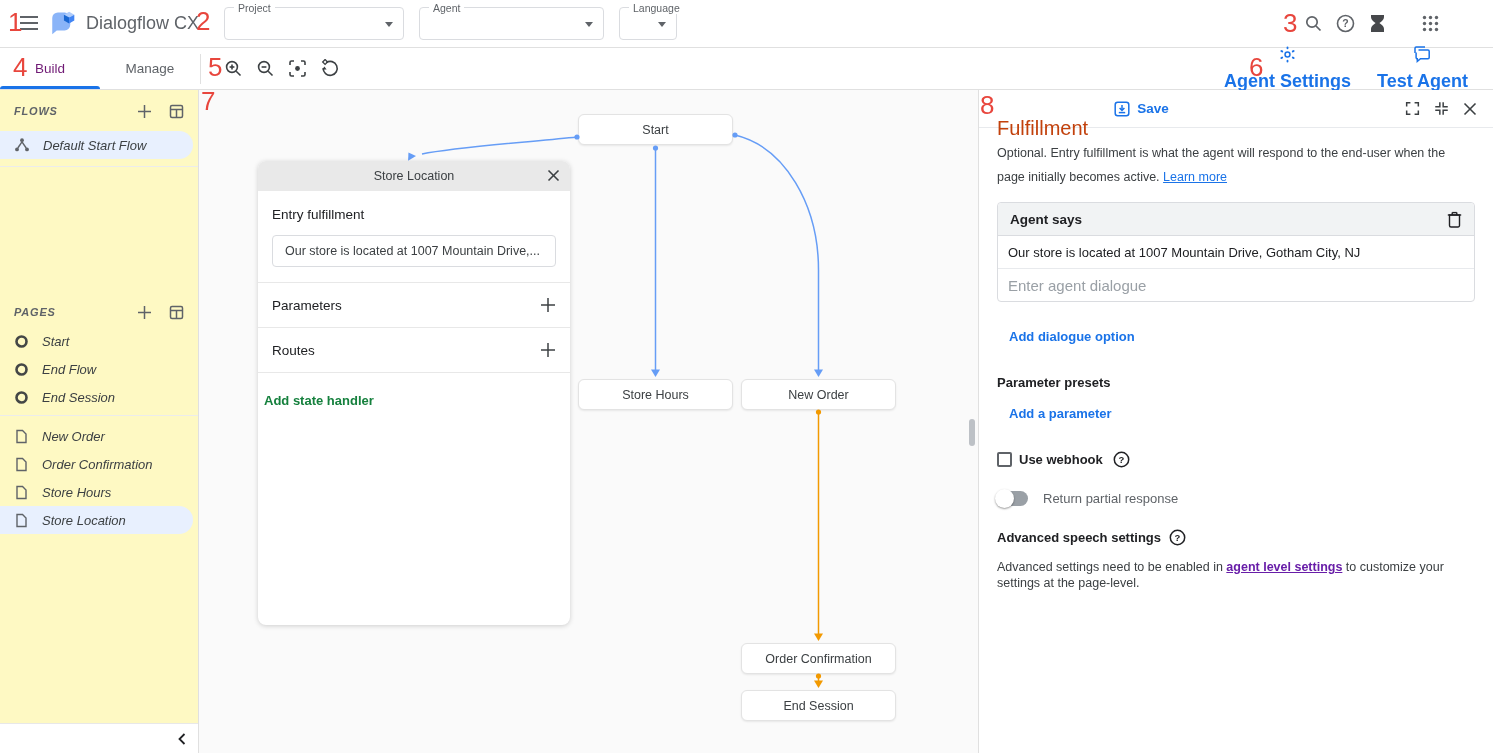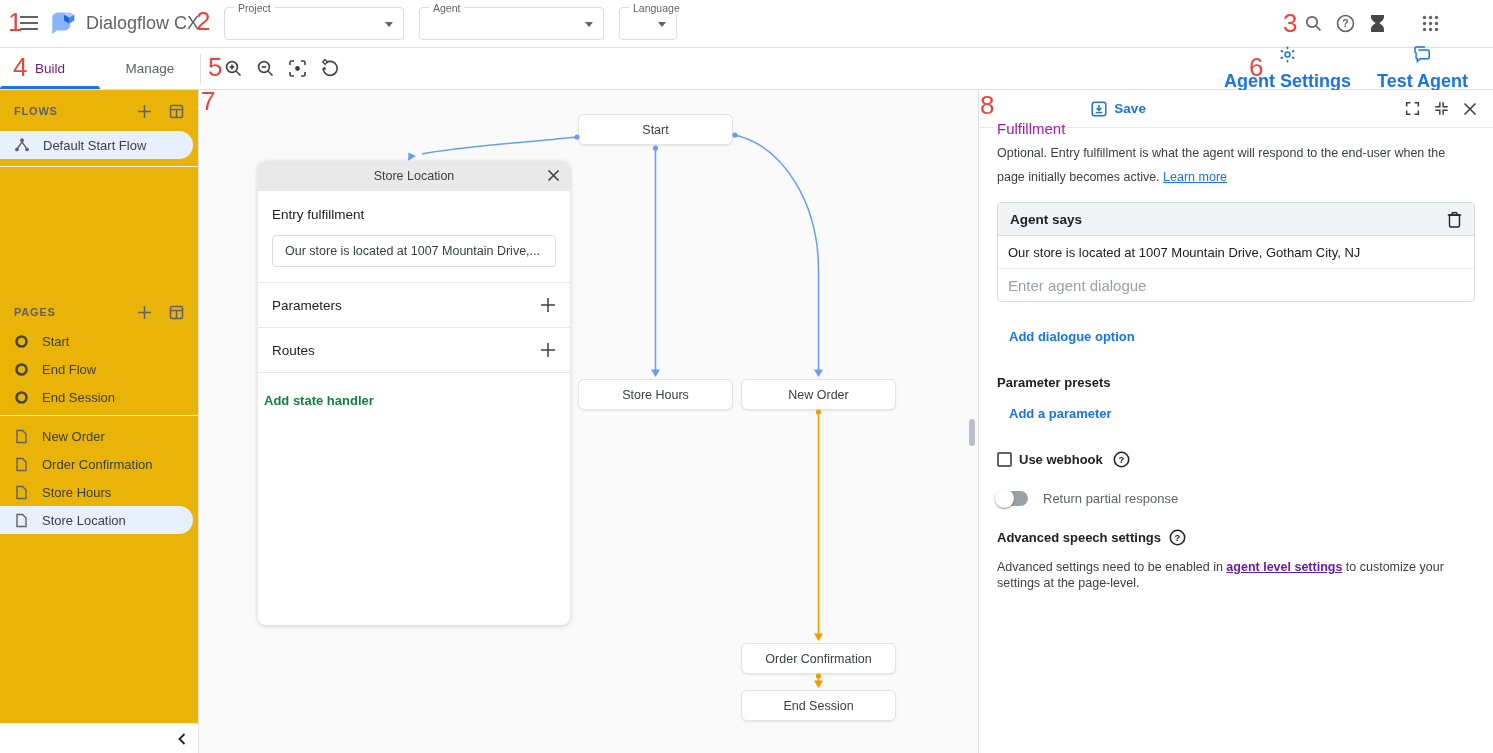--- a/index.html
+++ b/index.html
@@ -28,21 +28,21 @@
   .tab-build { left:0; color:#701a75; }
   .tab-manage { left:100px; }
   .tab.active:after { content:""; position:absolute; left:0; bottom:0; width:100%; height:3px; background:#1a73e8; border-radius:3px 3px 0 0; }
   .tb-vdiv { position:absolute; left:200px; top:6px; width:1px; height:30px; background:#e0e0e0; }
   .zoomgrp { position:absolute; left:224px; top:11px; display:flex; gap:13px; }
   .zoomgrp .zi { cursor:pointer; }
   .tb-right { position:absolute; right:25px; top:0; height:41px; display:flex; align-items:center; gap:26px; }
   .tb-action { display:flex; align-items:center; gap:8px; color:#1a73e8; font-size:18px; font-weight:bold; cursor:pointer;flex-direction:column; }
 
   
-  .sidebar { position:absolute; left:0; top:90px; width:199px; height:663px; background:#eab308; border-right:1px solid #e0e0e0; }
+  .sidebar { position:absolute; left:0; top:90px; width:199px; height:663px; background:#fef9c3; border-right:1px solid #e0e0e0;font-style:italic; }
   .sec-header { display:flex; align-items:center; height:30px; padding:0 14px; }
   .sec-title { font-size:11px; letter-spacing:0.8px; color:#5f6368; font-weight:bold; flex:1; }
   .sec-icons { display:flex; gap:17px; align-items:center; }
   .sec-icons .si { cursor:pointer; display:flex; }
   .flows-sec { padding-top:6px; padding-bottom:7px; border-bottom:1px solid #ececec; }
   .pages-sec { margin-top:130px; }
   .srow { display:flex; align-items:center; height:28px; padding-left:14px; gap:13px; font-size:13px; color:#3c4043; cursor:pointer; white-space:nowrap; }
   .srow.selected { background:#e8f0fe; border-radius:0 16px 16px 0; width:193px; }
   .pg-div { height:1px; background:#ececec; margin:4px 0 6px 0; }
   .side-bottom { position:absolute; left:0; bottom:0; width:198px; height:30px; border-top:1px solid #e8e8e8; background:#fff; display:flex; align-items:center; justify-content:flex-end; padding-right:10px; }
@@ -68,21 +68,21 @@
   .fp-row-label { font-size:13.5px; color:#202124; }
   .plus-btn { cursor:pointer; display:flex; }
   .fp-addhandler { margin:20px 6px; font-size:13px; font-weight:bold; color:#15803d; cursor:pointer; display:inline-block; }
 
   .split-line { position:absolute; left:978px; top:90px; width:1px; height:663px; background:#e0e0e0; }
   .split-handle { position:absolute; left:969px; top:419px; width:6px; height:27px; background:#bdc1c6; border-radius:3px; cursor:col-resize; }
 
   
   .rpanel { position:absolute; left:979px; top:90px; width:514px; height:663px; background:#fff; }
   .rp-header { height:38px; display:flex; align-items:center; padding:0 16px 0 18px; border-bottom:1px solid #e8eaed; }
-  .rp-title { font-size:15px; color:#a21caf;margin-top:40px; }
+  .rp-title { font-size:20px; color:#c2410c;margin-top:40px; }
   .rp-save { display:flex; align-items:center; gap:7px; margin-left:26px; color:#1a73e8; font-size:13.5px; font-weight:bold; cursor:pointer; }
   .rp-winicons { margin-left:auto; display:flex; align-items:center; gap:14px; }
   .rp-winicons .wi { cursor:pointer; display:flex; }
   .rp-body { padding:0 18px; }
   .rp-desc { margin-top:13px; font-size:12.5px; line-height:24px; color:#3c4043; width:474px; }
   .link-blue { color:#1a73e8; text-decoration:underline; cursor:pointer; }
   .says-card { margin-top:13px; width:478px; border:1px solid #dadce0; border-radius:4px; }
   .says-head { height:33px; background:#f1f3f4; border-bottom:1px solid #dadce0; border-radius:4px 4px 0 0; display:flex; align-items:center; padding:0 12px; }
   .says-title { font-size:13.5px; font-weight:bold; color:#202124; flex:1; }
   .trash { cursor:pointer; display:flex; }

